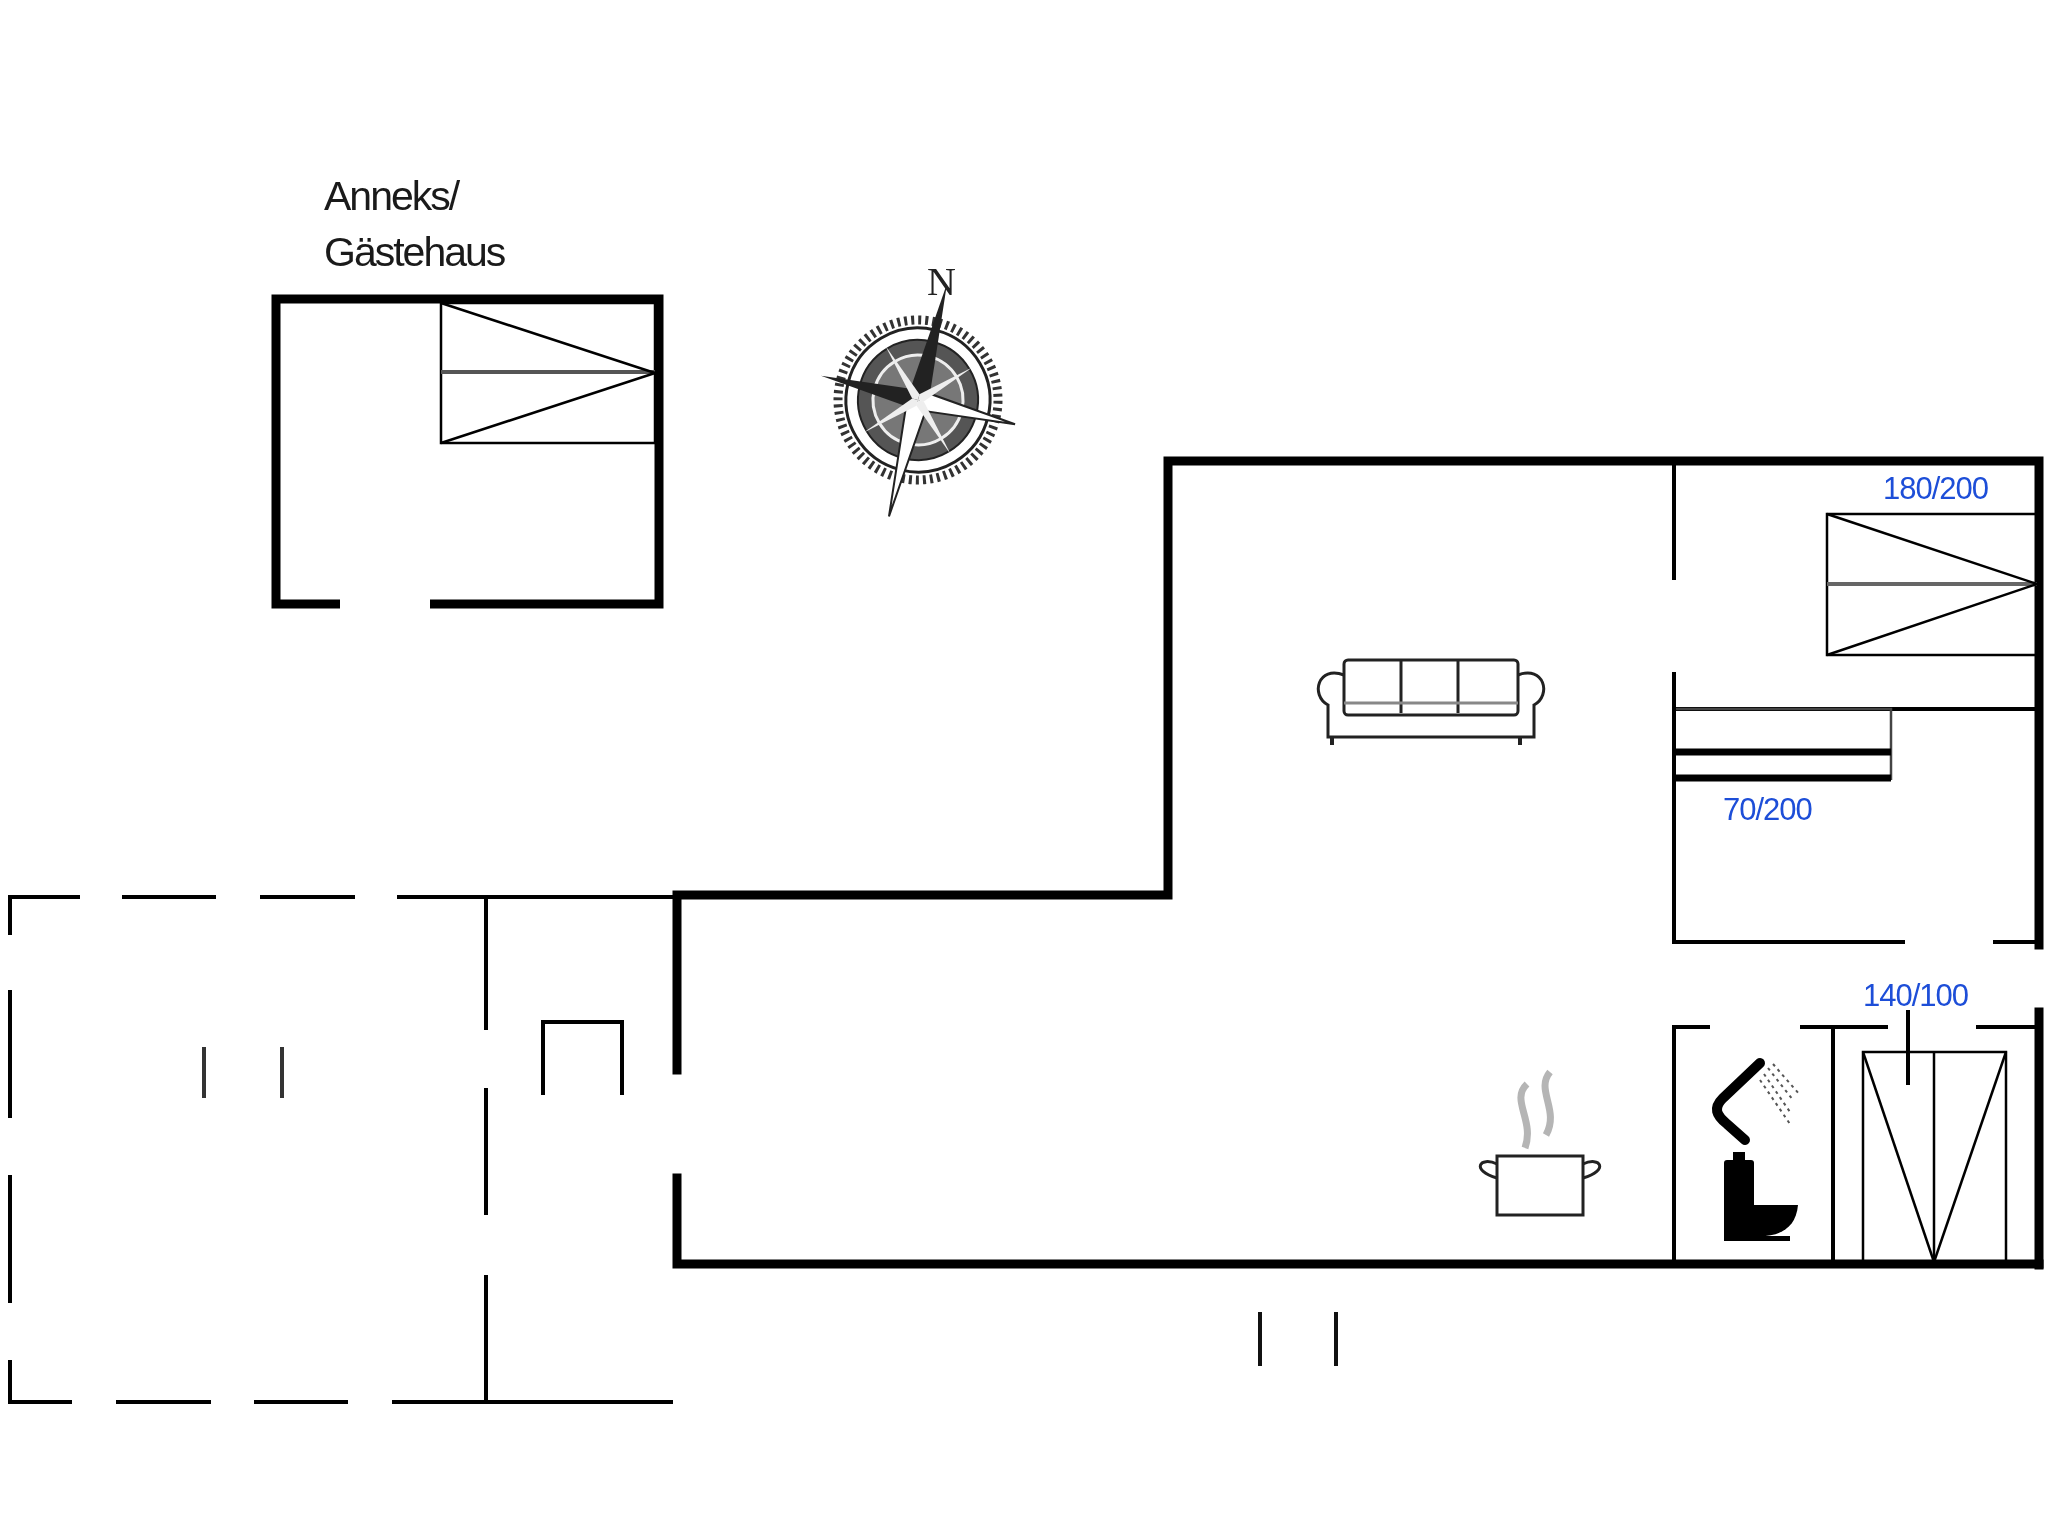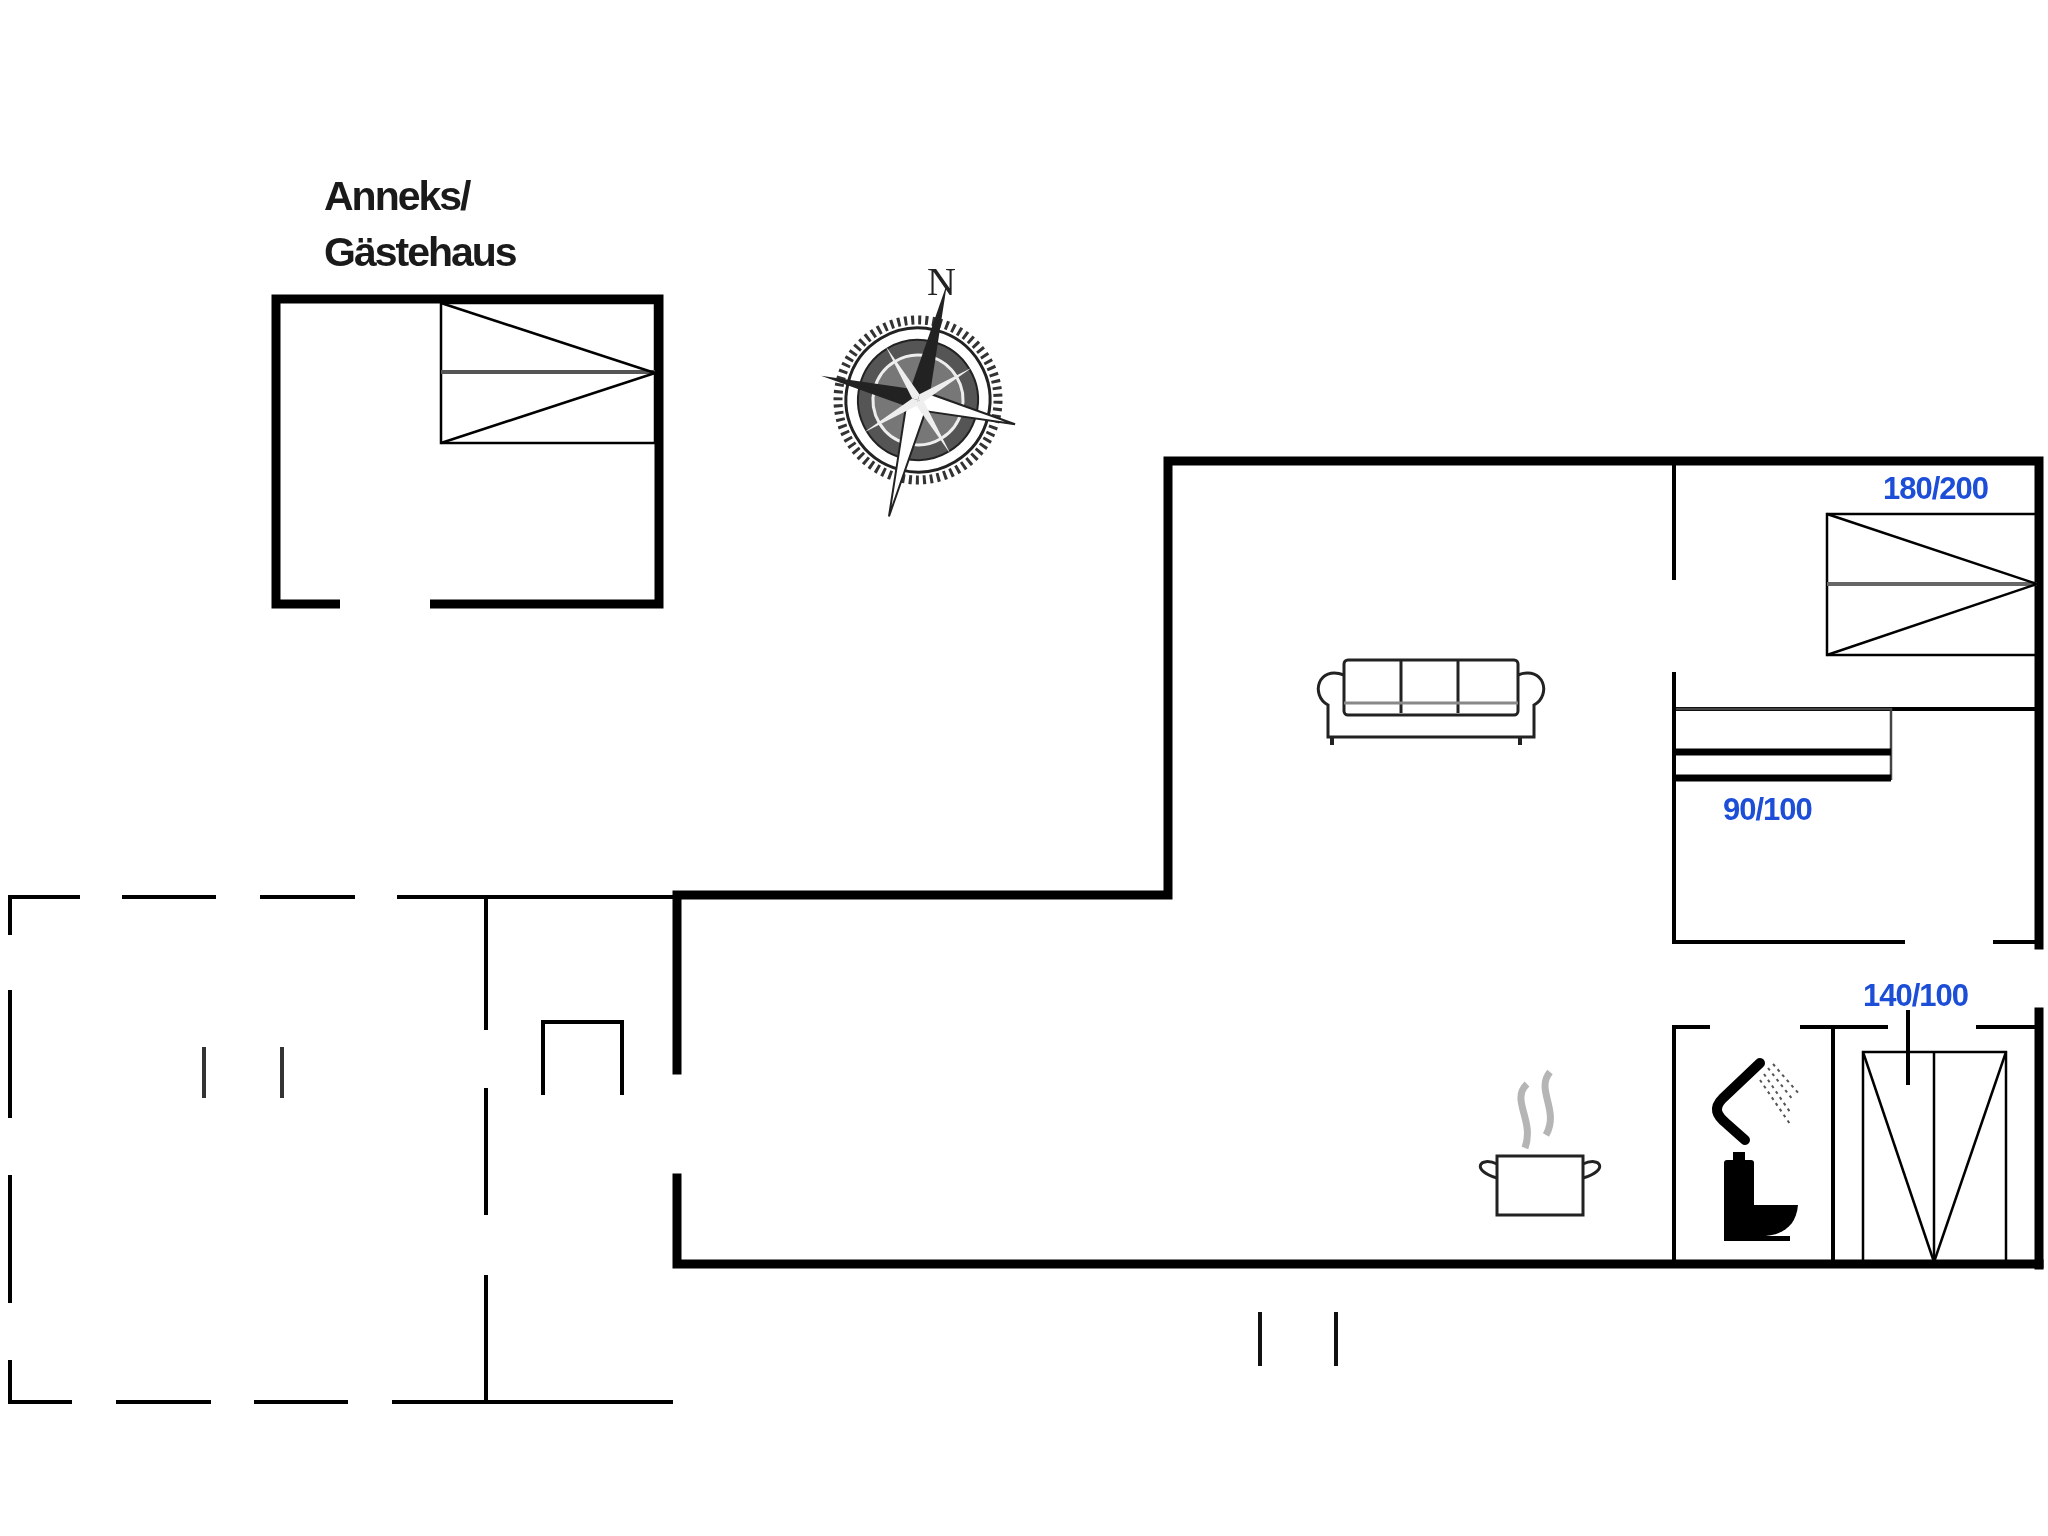--- a/index.html
+++ b/index.html
@@ -1,18 +1,18 @@
 <!DOCTYPE html>
 <html><head>
   <meta charset="utf-8">
   <style>
     html, body { margin: 0; padding: 0; background: #ffffff; }
     body { width: 2048px; height: 1536px; overflow: hidden; position: relative; }
     #plan { position: absolute; left: 0; top: 0; width: 2048px; height: 1536px; }
-    .lbl { position: absolute; font-family: "Liberation Sans", sans-serif; color: #1a1a1a; white-space: nowrap; letter-spacing: -1px; font-weight: bold; }
+    .lbl { position: absolute; font-family: "Liberation Sans", sans-serif; color: #1a1a1a; white-space: nowrap; letter-spacing: -1px; }
     .annex-title { left: 324px; top: 168px; font-size: 41px; line-height: 56px; letter-spacing: -2px; }
     .bed-lbl { font-size: 31px; line-height: 34px; color: #1d4ed8; }
     .compass-n { position: absolute; font-family: "Liberation Serif", serif; font-size: 40px; color: #222; left: 927px; top: 258px; }
   </style>
 </head>
 <body>
 
 <svg id="plan" viewBox="0 0 2048 1536" xmlns="http://www.w3.org/2000/svg">
 
   <g stroke="#000" fill="none">
@@ -148,14 +148,14 @@
     <line x1="1336" y1="1312" x2="1336" y2="1366"></line>
   </g>
 </svg>
 
 <div class="lbl annex-title">
   <div>Anneks/</div>
   <div>Gästehaus</div>
 </div>
 <div class="compass-n">N</div>
 <div class="lbl bed-lbl" style="left:1883px; top:472px;">180/200</div>
-<div class="lbl bed-lbl" style="left:1723px; top:793px;">90/100</div>
+<div class="lbl bed-lbl" style="left:1723px; top:793px;">70/200</div>
 <div class="lbl bed-lbl" style="left:1863px; top:979px;">140/100</div>
 
 </body></html>

